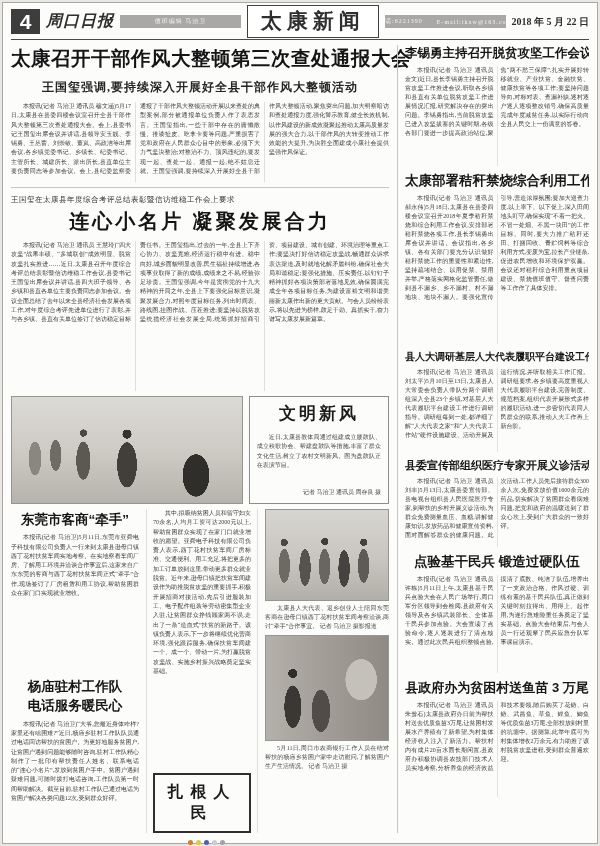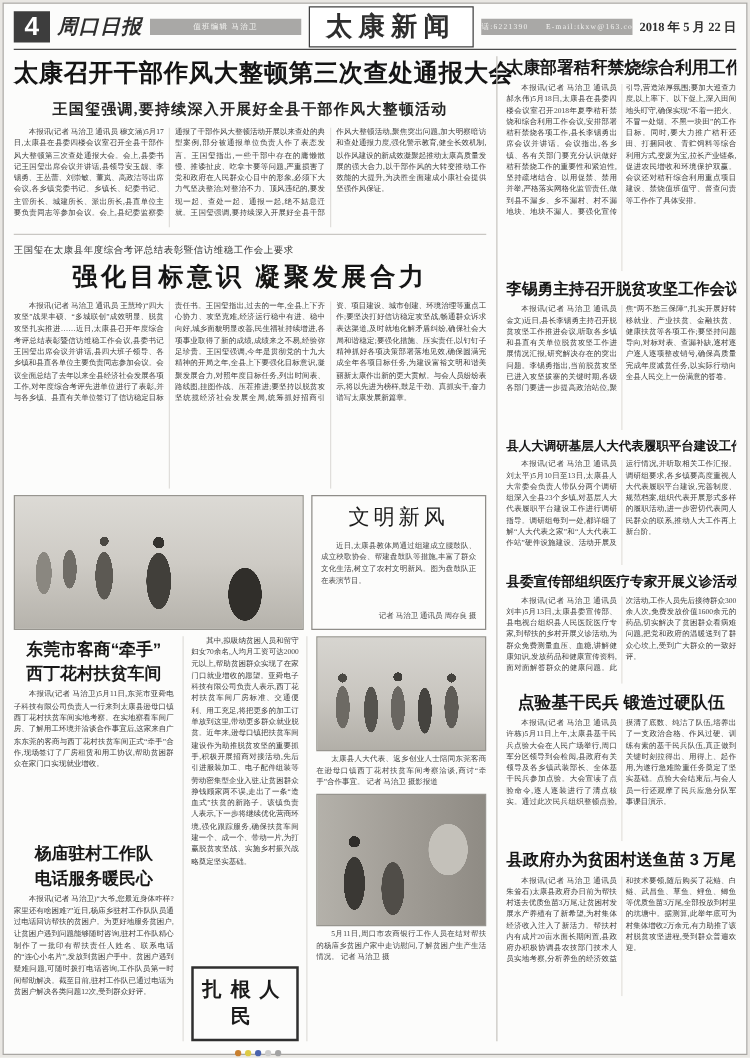--- a/index.html
+++ b/index.html
@@ -40,27 +40,27 @@
   .photo-main{flex:1.85;border:1px solid #97958f;background:
      radial-gradient(ellipse 9px 24px at 10% 58%, #8a8780 70%, transparent 71%),
      radial-gradient(ellipse 8px 22px at 19% 55%, #6f6c66 70%, transparent 71%),
      radial-gradient(ellipse 10px 27px at 31% 60%, #5c5953 70%, transparent 71%),
      radial-gradient(circle 4px at 31% 34%, #4a4843 90%, transparent 91%),
      radial-gradient(ellipse 14px 32px at 50% 64%, #413f3a 70%, transparent 71%),
      radial-gradient(circle 5px at 50% 35%, #34322e 90%, transparent 91%),
      radial-gradient(ellipse 19px 30px at 80% 74%, #302e2a 70%, transparent 71%),
      linear-gradient(180deg,#dcdad5 0%,#cecbc5 50%,#b6b3ac 100%)}
   .culture{flex:1;border:1px solid #8f8d89;padding:6px 7px;display:flex;flex-direction:column}
-  .culture-title{font-weight:normal;font-size:17px;text-align:center;line-height:1.35;letter-spacing:3px;color:#1b1b1b}
+  .culture-title{font-weight:bold;font-size:17px;text-align:center;line-height:1.35;letter-spacing:3px;color:#1b1b1b}
   .culture-cap{font-size:6px;line-height:1.55;text-align:justify;text-indent:2em;color:#454545;margin-top:7px;overflow:hidden}
   .culture-by{font-size:6px;text-align:right;color:#454545;margin-top:auto}
   
   .bottom{flex:1;display:flex;gap:7px;margin-top:5px;min-height:0}
   .colA{width:128px;flex:none;display:flex;flex-direction:column;min-height:0}
-  .colB{width:100px;flex:none;display:flex;flex-direction:column;min-height:0;
+  .colB{width:112px;flex:none;display:flex;flex-direction:column;min-height:0;
         border-left:1px solid #e0dedb;border-right:1px solid #e0dedb;padding:0 6px}
   .colC{flex:1;display:flex;flex-direction:column;min-height:0}
   .shead{font-family:"Liberation Sans",sans-serif;font-weight:bold;font-size:13.5px;line-height:1.35;
          text-align:center;color:#171717;margin:2px 0 4px;white-space:nowrap}
   .sbody{font-size:6px;line-height:1.55;text-align:justify;text-indent:2em;color:#3b3b3b;overflow:hidden}
   .dg1{height:122px;flex:none}
   .fillbody{flex:1;min-height:0}
   .zhagen{border:2px solid #2f2f2f;margin-top:6px;padding:7px 4px;text-align:center;
           font-family:"Liberation Sans",sans-serif;font-weight:bold;font-size:16px;letter-spacing:7px;color:#1b1b1b;flex:none}
   .photo-c1{height:92px;background:
@@ -122,40 +122,39 @@
       <div>
         <div class="lead-head">太康召开干部作风大整顿第三次查处通报大会</div>
         <div class="lead-sub">王国玺强调,要持续深入开展好全县干部作风大整顿活动</div>
         <div class="cols3 hb80">本报讯(记者 马治卫 通讯员 穆文涵)5月17日,太康县在县委四楼会议室召开全县干部作风大整顿第三次查处通报大会。会上,县委书记王国玺出席会议并讲话,县领导安玉靓、李锡勇、王丛蕾、刘崇敏、董岚、高政洁等出席会议,各乡镇党委书记、乡镇长、纪委书记、主管所长、城建所长、派出所长,县直单位主要负责同志等参加会议。会上,县纪委监察委通报了干部作风大整顿活动开展以来查处的典型案例,部分被通报单位负责人作了表态发言。王国玺指出,一些干部中存在的庸懒散慢、推诿扯皮、吃拿卡要等问题,严重损害了党和政府在人民群众心目中的形象,必须下大力气坚决整治;对整治不力、顶风违纪的,要发现一起、查处一起、通报一起,绝不姑息迁就。王国玺强调,要持续深入开展好全县干部作风大整顿活动,聚焦突出问题,加大明察暗访和查处通报力度,强化警示教育,健全长效机制,以作风建设的新成效凝聚起推动太康高质量发展的强大合力,以干部作风的大转变推动工作效能的大提升,为决胜全面建成小康社会提供坚强作风保证。</div>
       </div>
 
       <div class="hr"></div>
 
       <div>
         <div class="kicker">王国玺在太康县年度综合考评总结表彰暨信访维稳工作会上要求</div>
-        <div class="head2">强化目标意识  凝聚发展合力</div>
+        <div class="head2">连心小名片  凝聚发展合力</div>
         <div class="cols3 hb150">本报讯(记者 马治卫 通讯员 王慧玲)“四大攻坚”战果丰硕、“多城联创”成效明显、脱贫攻坚扎实推进……近日,太康县召开年度综合考评总结表彰暨信访维稳工作会议,县委书记王国玺出席会议并讲话,县四大班子领导、各乡镇和县直各单位主要负责同志参加会议。会议全面总结了去年以来全县经济社会发展各项工作,对年度综合考评先进单位进行了表彰,并与各乡镇、县直有关单位签订了信访稳定目标责任书。王国玺指出,过去的一年,全县上下齐心协力、攻坚克难,经济运行稳中有进、稳中向好,城乡面貌明显改善,民生福祉持续增进,各项事业取得了新的成绩,成绩来之不易,经验弥足珍贵。王国玺强调,今年是贯彻党的十九大精神的开局之年,全县上下要强化目标意识,凝聚发展合力,对照年度目标任务,列出时间表、路线图,挂图作战、压茬推进;要坚持以脱贫攻坚统揽经济社会发展全局,统筹抓好招商引资、项目建设、城市创建、环境治理等重点工作;要坚决打好信访稳定攻坚战,畅通群众诉求表达渠道,及时就地化解矛盾纠纷,确保社会大局和谐稳定;要强化措施、压实责任,以钉钉子精神抓好各项决策部署落地见效,确保圆满完成全年各项目标任务,为建设富裕文明和谐美丽新太康作出新的更大贡献。与会人员纷纷表示,将以先进为榜样,鼓足干劲、真抓实干,奋力谱写太康发展新篇章。</div>
       </div>
 
       <div class="photo-row">
         <div class="photo-main"></div>
         <div class="culture">
           <div class="culture-title">文明新风</div>
           <div class="culture-cap">近日,太康县教体局通过组建成立腰鼓队、成立秧歌协会、帮建盘鼓队等措施,丰富了群众文化生活,树立了农村文明新风。图为盘鼓队正在表演节目。</div>
           <div class="culture-by">记者 马治卫 通讯员 周存良 摄</div>
         </div>
       </div>
 
       <div class="bottom">
 
         <div class="colA">
           <div class="shead">东莞市客商“牵手”</div>
-          <div class="shead" style="margin-top:-3px">西丁花村扶贫车间</div>
           <div class="sbody dg1">本报讯(记者 马治卫)5月11日,东莞市亚舜电子科技有限公司负责人一行来到太康县逊母口镇西丁花村扶贫车间实地考察。在实地察看车间厂房、了解用工环境并洽谈合作事宜后,这家来自广东东莞的客商与西丁花村扶贫车间正式“牵手”合作,现场签订了厂房租赁和用工协议,帮助贫困群众在家门口实现就业增收。</div>
-          <div class="shead" style="margin-top:0">杨庙驻村工作队</div>
+          <div class="shead" style="margin-top:23px">杨庙驻村工作队</div>
           <div class="shead" style="margin-top:-3px">电话服务暖民心</div>
           <div class="sbody fillbody">本报讯(记者 马治卫)“大爷,您最近身体咋样?家里还有啥困难?”近日,杨庙乡驻村工作队队员通过电话回访帮扶的贫困户。为更好地服务贫困户,让贫困户遇到问题能够随时咨询,驻村工作队精心制作了一批印有帮扶责任人姓名、联系电话的“连心小名片”,发放到贫困户手中。贫困户遇到疑难问题,可随时拨打电话咨询,工作队员第一时间帮助解决。截至目前,驻村工作队已通过电话为贫困户解决各类问题12次,受到群众好评。</div>
         </div>
 
         <div class="colB">
           <div class="sbody fillbody">其中,拟吸纳贫困人员和留守妇女70余名,人均月工资可达2000元以上,帮助贫困群众实现了在家门口就业增收的愿望。亚舜电子科技有限公司负责人表示,西丁花村扶贫车间厂房标准、交通便利、用工充足,将把更多的加工订单放到这里,带动更多群众就业脱贫。近年来,逊母口镇把扶贫车间建设作为助推脱贫攻坚的重要抓手,积极开展招商对接活动,先后引进服装加工、电子配件组装等劳动密集型企业入驻,让贫困群众挣钱顾家两不误,走出了一条“造血式”扶贫的新路子。该镇负责人表示,下一步将继续优化营商环境,强化跟踪服务,确保扶贫车间建一个、成一个、带动一片,为打赢脱贫攻坚战、实施乡村振兴战略奠定坚实基础。</div>
           <div class="zhagen">
             <span>扎根人民</span>
           </div>
         </div>
@@ -166,27 +165,27 @@
           <div class="photo photo-c2"></div>
           <div class="cap capfill">5月11日,周口市农商银行工作人员在结对帮扶的杨庙乡贫困户家中走访慰问,了解贫困户生产生活情况。 记者 马治卫 摄</div>
         </div>
 
       </div>
     </div>
 
     <div class="rightcol">
 
       <div class="rstory">
+        <div class="rhead rh2">李锡勇主持召开脱贫攻坚工作会议</div>
+        <div class="rbody rb2">本报讯(记者 马治卫 通讯员 金文)近日,县长李锡勇主持召开脱贫攻坚工作推进会议,听取各乡镇和县直有关单位脱贫攻坚工作进展情况汇报,研究解决存在的突出问题。李锡勇指出,当前脱贫攻坚已进入攻坚拔寨的关键时期,各级各部门要进一步提高政治站位,聚焦“两不愁三保障”,扎实开展好转移就业、产业扶贫、金融扶贫、健康扶贫等各项工作;要坚持问题导向,对标对表、查漏补缺,逐村逐户逐人逐项整改销号,确保高质量完成年度减贫任务,以实际行动向全县人民交上一份满意的答卷。</div>
+      </div>
+
+      <div class="rstory">
         <div class="rhead rh1">太康部署秸秆禁烧综合利用工作</div>
         <div class="rbody rb1">本报讯(记者 马治卫 通讯员 郝永伟)5月18日,太康县在县委四楼会议室召开2018年夏季秸秆禁烧和综合利用工作会议,安排部署秸秆禁烧各项工作,县长李锡勇出席会议并讲话。会议指出,各乡镇、各有关部门要充分认识做好秸秆禁烧工作的重要性和紧迫性,坚持疏堵结合、以用促禁、禁用并举,严格落实网格化监管责任,做到县不漏乡、乡不漏村、村不漏地块、地块不漏人。要强化宣传引导,营造浓厚氛围;要加大巡查力度,以上率下、以下促上,深入田间地头盯守,确保实现“不着一把火、不冒一处烟、不黑一块田”的工作目标。同时,要大力推广秸秆还田、打捆回收、青贮饲料等综合利用方式,变废为宝,拉长产业链条,促进农民增收和环境保护双赢。会议还对秸秆综合利用重点项目建设、禁烧值班值守、督查问责等工作作了具体安排。</div>
-      </div>
-
-      <div class="rstory">
-        <div class="rhead rh2">李锡勇主持召开脱贫攻坚工作会议</div>
-        <div class="rbody rb2">本报讯(记者 马治卫 通讯员 金文)近日,县长李锡勇主持召开脱贫攻坚工作推进会议,听取各乡镇和县直有关单位脱贫攻坚工作进展情况汇报,研究解决存在的突出问题。李锡勇指出,当前脱贫攻坚已进入攻坚拔寨的关键时期,各级各部门要进一步提高政治站位,聚焦“两不愁三保障”,扎实开展好转移就业、产业扶贫、金融扶贫、健康扶贫等各项工作;要坚持问题导向,对标对表、查漏补缺,逐村逐户逐人逐项整改销号,确保高质量完成年度减贫任务,以实际行动向全县人民交上一份满意的答卷。</div>
       </div>
 
       <div class="rstory">
         <div class="rhead rh3">县人大调研基层人大代表履职平台建设工作</div>
         <div class="rbody rb3">本报讯(记者 马治卫 通讯员 刘太平)5月10日至13日,太康县人大常委会负责人带队分两个调研组深入全县23个乡镇,对基层人大代表履职平台建设工作进行调研指导。调研组每到一处,都详细了解“人大代表之家”和“人大代表工作站”硬件设施建设、活动开展及运行情况,并听取相关工作汇报。调研组要求,各乡镇要高度重视人大代表履职平台建设,完善制度、规范档案,组织代表开展形式多样的履职活动,进一步密切代表同人民群众的联系,推动人大工作再上新台阶。</div>
       </div>
 
       <div class="rstory">
         <div class="rhead rh5">县委宣传部组织医疗专家开展义诊活动</div>
         <div class="rbody rb5">本报讯(记者 马治卫 通讯员 刘丰)5月13日,太康县委宣传部、县电视台组织县人民医院医疗专家,到帮扶的乡村开展义诊活动,为群众免费测量血压、血糖,讲解健康知识,发放药品和健康宣传资料,面对面解答群众的健康问题。此次活动,工作人员先后接待群众300余人次,免费发放价值1600余元的药品,切实解决了贫困群众看病难问题,把党和政府的温暖送到了群众心坎上,受到广大群众的一致好评。</div>

